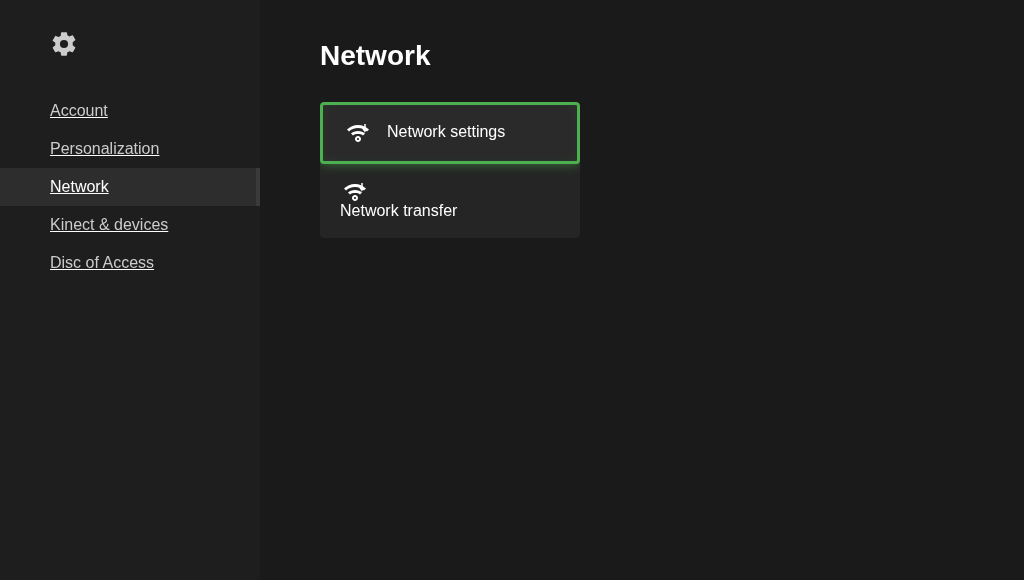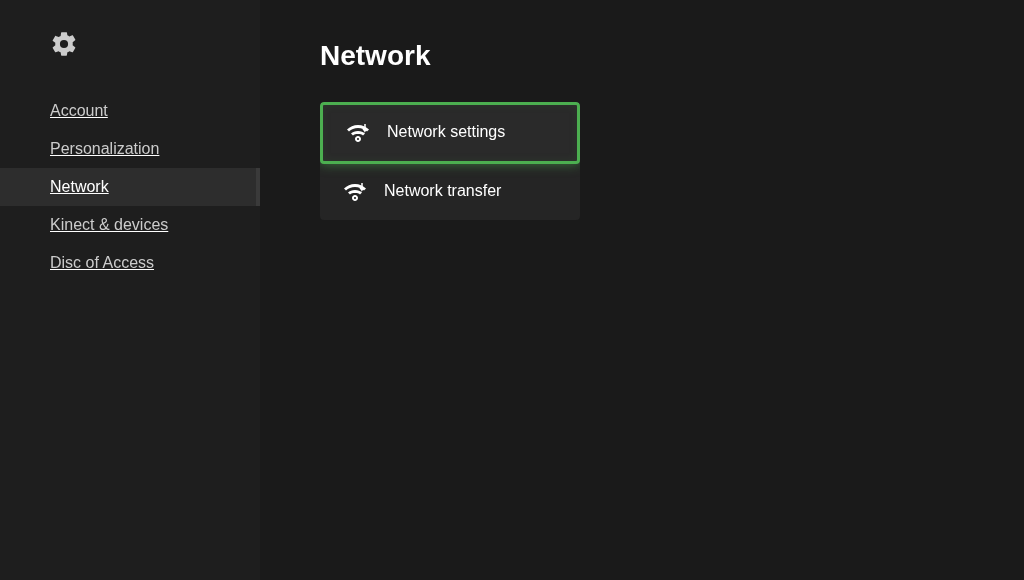--- a/index.html
+++ b/index.html
@@ -93,20 +93,21 @@
 
     .menu-item:first-child {
       border: 3px solid #4caf50;
       border-radius: 4px;
       background-color: #2a2a2a;
       box-shadow: 0 0 12px rgba(76, 175, 80, 0.6), inset 0 0 8px rgba(76, 175, 80, 0.1);
     }
 
     .menu-item:last-child {
       border: none;
+      flex-direction: column;
     }
 
     .menu-item-icon {
       width: 30px;
       margin-right: 14px;
       display: flex;
       align-items: center;
       justify-content: center;
       color: #ffffff;
       font-size: 18px;

